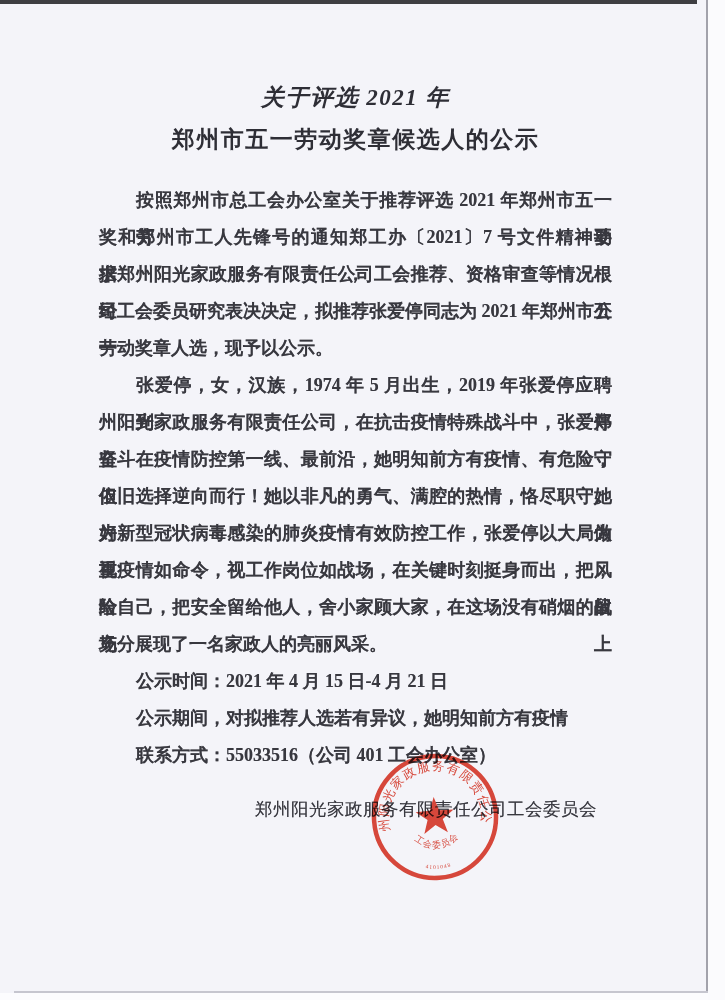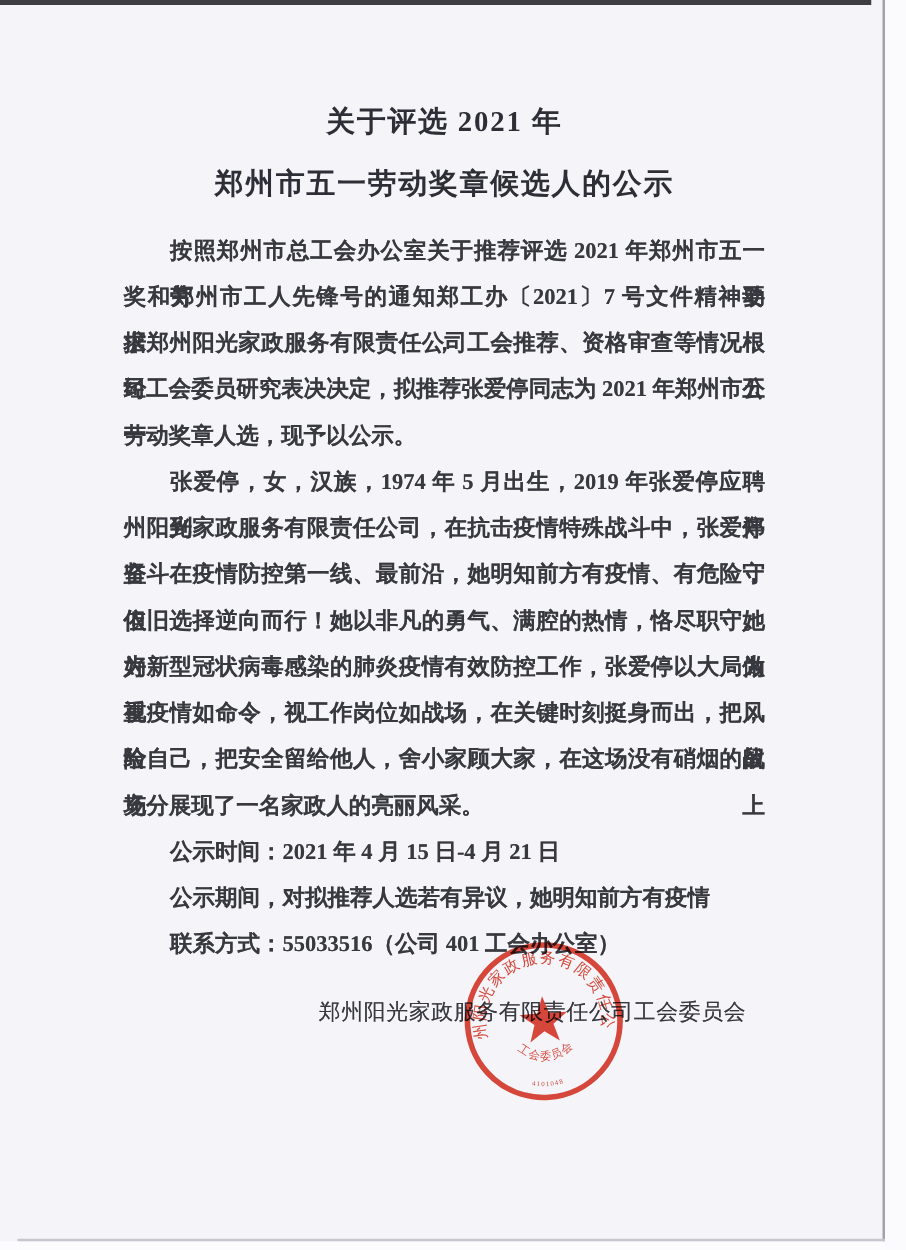--- a/index.html
+++ b/index.html
@@ -18,22 +18,22 @@
   .edge-right-line{position:absolute;left:706px;top:0;width:2px;height:994px;background:#a2a2ab;}
   .edge-right-strip{position:absolute;left:708px;top:0;width:17px;height:1000px;background:#fbfbfd;}
   .edge-bottom-line{position:absolute;left:14px;top:991px;width:694px;height:2px;background:#c6c6cf;}
   .edge-bottom-strip{position:absolute;left:0;top:993px;width:708px;height:7px;background:#fcfcfe;}
 
   .title{
     position:absolute;left:99px;width:513px;
     text-align:center;font-weight:bold;font-size:23px;color:#2e2e36;
     letter-spacing:1.5px;white-space:nowrap;
   }
-  .title1{top:82px;}
-  .title2{top:131px;text-align:center;}
+  .title1{top:82px;font-style:italic;}
+  .title2{top:124px;text-align:center;}
 
   .body-text{position:absolute;left:99px;top:182px;width:513px;color:#38383f;}
   .line{
     width:513px;height:37px;line-height:37px;font-size:18px;
     box-sizing:border-box;white-space:nowrap;
     text-shadow:0 0 .5px rgba(46,46,56,.55);
     font-weight:bold;
   }
   .line.full{white-space:normal;text-align:justify;text-align-last:justify;}
   .line.indent{padding-left:37px;}

